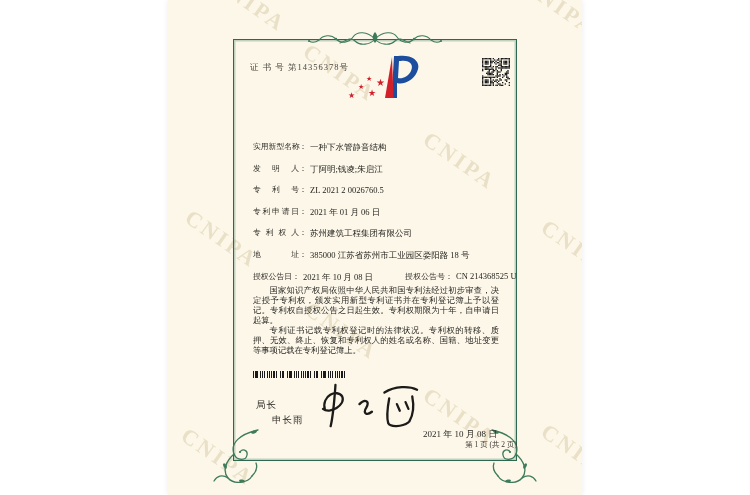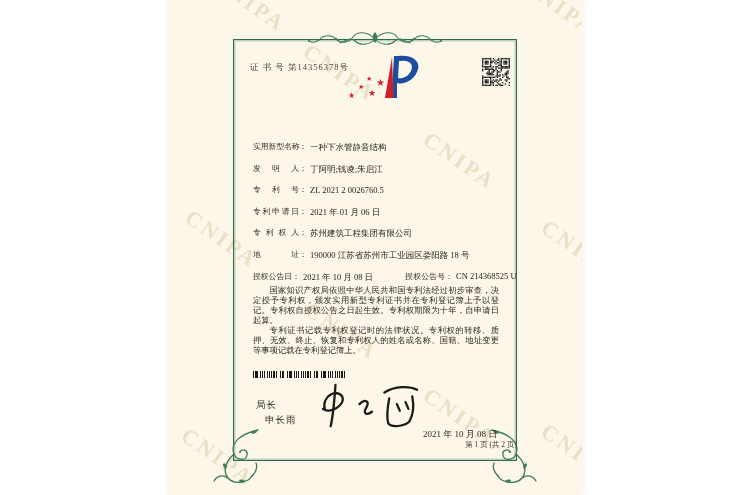--- a/index.html
+++ b/index.html
@@ -26,21 +26,21 @@
   .lbl{display:inline-block;width:46px;font-size:7.8px;text-align:justify;text-align-last:justify;color:#33302a;}
   .colon{display:inline-block;margin-right:3px;font-size:8px;}
   .val{font-size:8.5px;color:#262420;}
   .pair2{margin-left:32px;display:flex;align-items:baseline;}
   .pair2 .lbl{width:40px;}
   .paras{position:absolute;z-index:3;left:85px;top:286px;width:246px;font-size:8.3px;line-height:10px;text-align:justify;color:#2b2925;}
   .paras p{text-indent:2em;}
   .barcode{position:absolute;z-index:3;left:85px;top:371px;width:92px;height:7px;
     background:repeating-linear-gradient(90deg,#1a1a1a 0 1.2px,transparent 1.2px 2.2px,#1a1a1a 2.2px 3.6px,transparent 3.6px 4.4px,#1a1a1a 4.4px 5px,transparent 5px 6.8px);}
   .signer-title{position:absolute;z-index:3;left:88px;top:399px;font-size:9.5px;letter-spacing:1px;}
-  .signer-name{position:absolute;z-index:3;left:97px;top:414px;font-size:9.5px;letter-spacing:1px;}
+  .signer-name{position:absolute;z-index:3;left:104px;top:414px;font-size:9.5px;letter-spacing:1px;}
   .signature{position:absolute;z-index:4;left:140px;top:382px;width:125px;height:48px;}
   .issue-date{position:absolute;z-index:3;left:255px;top:428px;font-size:9px;color:#2b2925;}
   .pageno{position:absolute;z-index:3;left:65px;top:440px;width:284px;text-align:right;font-size:7.5px;color:#3a372f;}
   .footnote{position:absolute;z-index:3;left:65px;top:467px;width:284px;text-align:center;font-size:8px;letter-spacing:2px;color:#33302a;}
 </style>
 </head>
 <body>
 
 <div class="stage">
   <div class="paper">
@@ -371,21 +371,21 @@
           <span class="val">2021 年 01 月 06 日</span>
       </div>
       <div class="frow">
         <span class="lbl">专利权人</span>
           <span class="colon">：</span>
           <span class="val">苏州建筑工程集团有限公司</span>
       </div>
       <div class="frow">
         <span class="lbl">地址</span>
           <span class="colon">：</span>
-          <span class="val">190000 江苏省苏州市工业园区娄阳路 18 号</span>
+          <span class="val">385000 江苏省苏州市工业园区娄阳路 18 号</span>
       </div>
       <div class="frow">
         <span class="lbl">授权公告日</span>
           <span class="colon">：</span>
           <span class="val">2021 年 10 月 08 日</span>
         <span class="pair2">
           <span class="lbl">授权公告号</span>
             <span class="colon">：</span>
             <span class="val">CN 214368525 U</span>
         </span>

